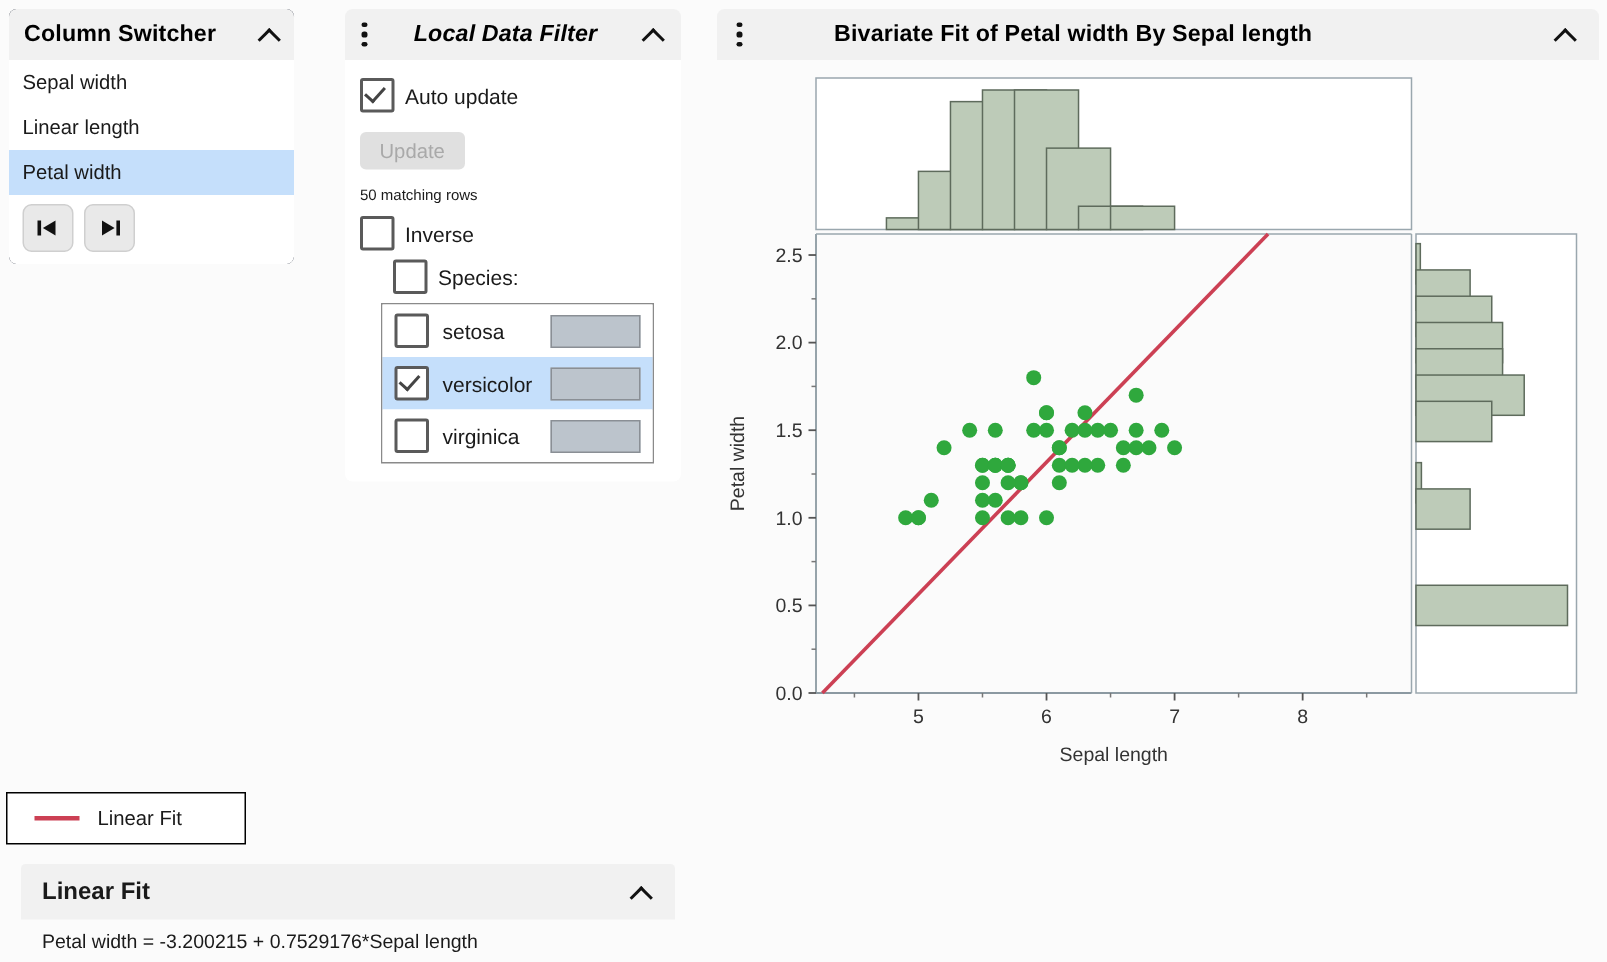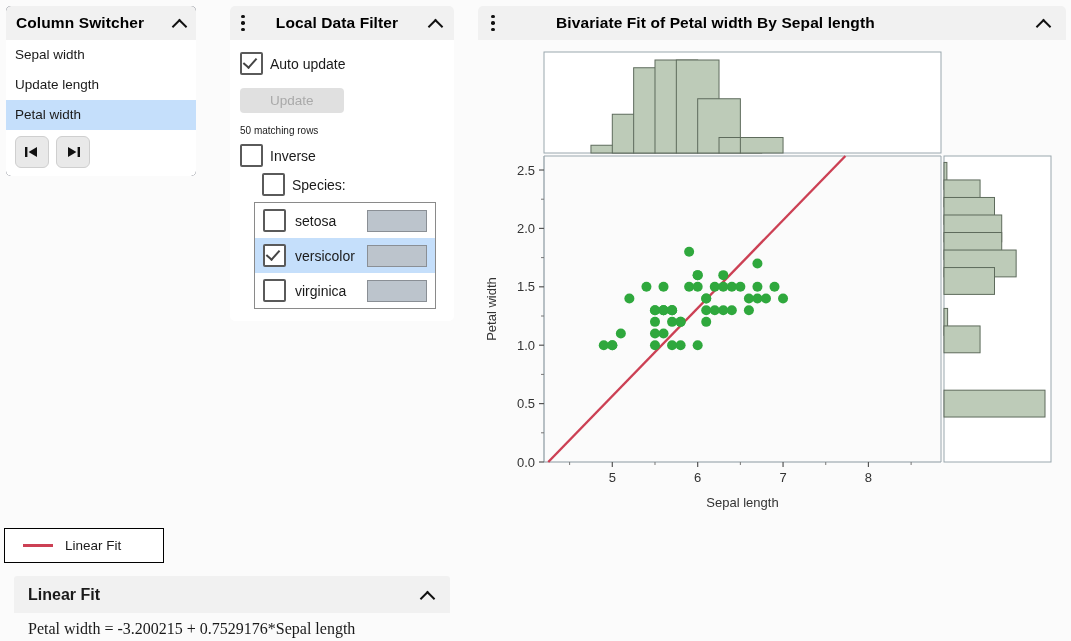--- a/index.html
+++ b/index.html
@@ -106,21 +106,21 @@
 
   
   #data-filter {
     position: absolute;
     left: 230px; top: 6px;
     width: 224px;
     background: #fff;
     border-radius: 5px;
   }
   #data-filter .panel-header { padding: 0 10px 0 6px; }
-  #data-filter .panel-title { flex: 1; text-align: center; margin-right: 4px;}
+  #data-filter .panel-title { flex: 1; text-align: center; margin-right: 4px; font-style: italic;}
   .df-body { padding: 6px 10px 12px 10px; }
   .row { display: flex; align-items: center; gap: 7px; margin: 6px 0; }
 
   .cbx {
     width: 19px; height: 19px;
     border: 2px solid #5a5a5a;
     background: #fff;
     border-radius: 2px;
     flex: none;
     position: relative;
@@ -133,21 +133,21 @@
     width: 6px; height: 11px;
     border-right: 2px solid #444;
     border-bottom: 2px solid #444;
     transform: rotate(42deg);
   }
   .lbl { font-size: 14px; color: #1a1a1a; }
 
   .update-btn {
     margin: 7px 0 8px 0;
     display: inline-block;
-    padding: 5px 30px;
+    padding: 5px 13px;
     background: #e0e0e0;
     color: #a9a9a9;
     border-radius: 4px;
     font-size: 13.5px;
     border: none;
     font-family: inherit;
     cursor: default;
   }
   .matching { font-size: 10px; color: #1a1a1a; margin: 4px 0 8px 0; }
 
@@ -223,40 +223,39 @@
     background: #f1f1f1;
     height: 37px;
     display: flex;
     align-items: center;
     padding: 0 14px 0 14px;
     border-radius: 3px 3px 0 0;
   }
   #fit-panel .fp-title { font-weight: bold; font-size: 16px; flex: 1; }
   #fit-panel .fp-eq {
     padding: 7px 0 0 14px;
-    font-size: 16px;
+    font-size: 13px;
     color: #1a1a1a;
     white-space: nowrap;
-    font-family: Liberation Serif, serif;
   }
 
   .axis-title { font-size: 13px; fill: #333; font-family: "Liberation Sans", sans-serif; }
   .tick-lbl { font-size: 13px; fill: #333; font-family: "Liberation Sans", sans-serif; }
 </style>
 </head>
 <body>
 
 <div id="col-switcher">
   <div class="panel-header">
     <span class="panel-title">Column Switcher</span>
     <span class="chev"></span>
   </div>
   <div class="cs-list">
     <div class="cs-item">Sepal width</div>
-    <div class="cs-item">Update length</div>
+    <div class="cs-item">Linear length</div>
     <div class="cs-item selected">Petal width</div>
   </div>
   <div class="cs-nav">
     <div class="navbtn">
       <svg width="18" height="14" viewBox="0 0 18 14">
         <rect x="2" y="2" width="2.4" height="10" fill="#111"></rect>
         <polygon points="14,2 14,12 5.6,7" fill="#111"></polygon>
       </svg>
     </div>
     <div class="navbtn">

